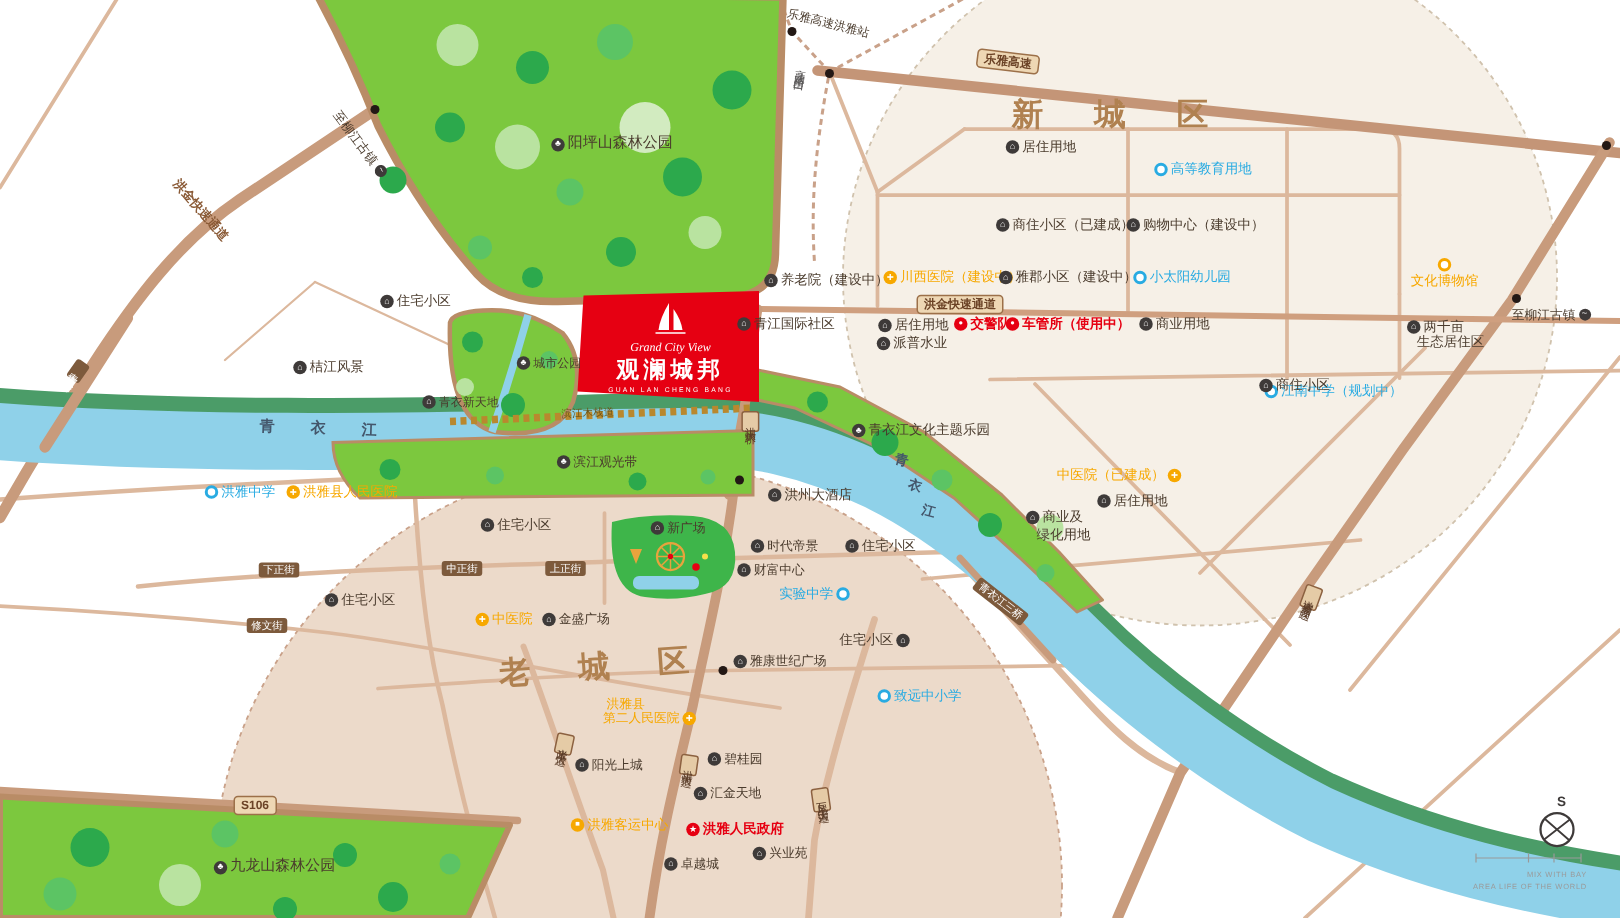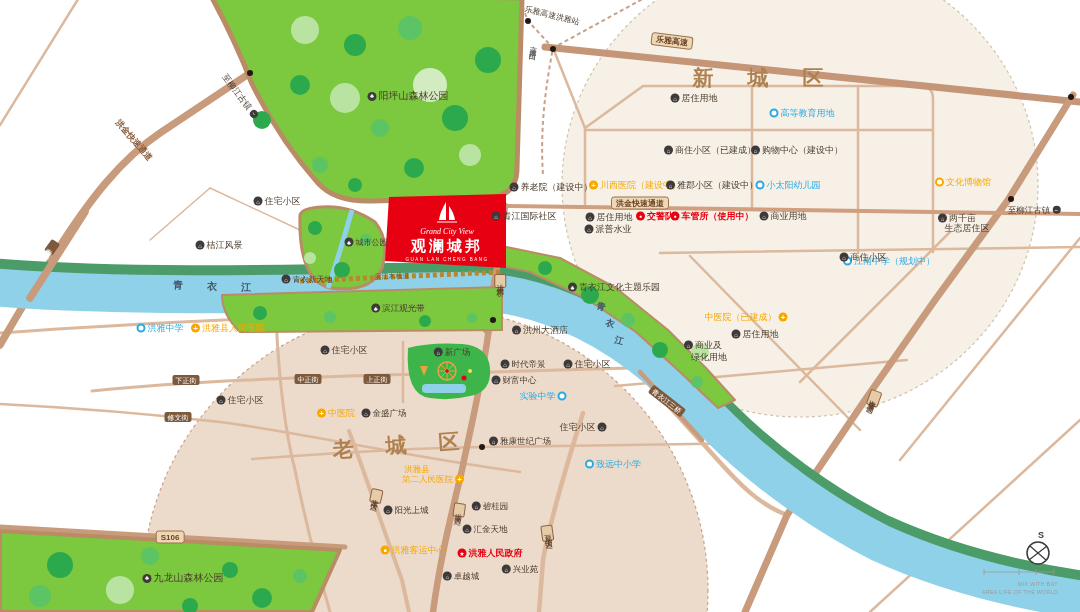--- a/index.html
+++ b/index.html
@@ -210,21 +210,21 @@
   <div id="labels">
       <div class="lbl c-plain" style="left: 552px; top: 16px; font-size: 8px; transform: translate(-50%, -50%) rotate(14deg);">
         <span class="txt">乐雅高速洪雅站</span>
       </div>
       <div class="lbl c-box" style="left: 672px; top: 41px; font-size: 8px; transform: translate(-50%, -50%) rotate(7deg);">
         <span class="txt">乐雅高速</span>
       </div>
       <div class="lbl c-plainv" style="left: 534px; top: 45px; font-size: 7.5px; transform: translate(-50%, -50%) rotate(8deg);">
         <span class="txt">高速路出口</span>
       </div>
-      <div class="lbl c-title" style="left: 757px; top: 77px; transform: translate(-50%, -50%); margin-left: 18px;">
+      <div class="lbl c-title" style="left: 757px; top: 77px; transform: translate(-50%, -50%);">
         <span class="txt" style="letter-spacing: 34px;">新城区</span>
       </div>
       <div class="lbl c-plain" style="left: 240px; top: 96px; font-size: 8.5px; transform: translate(-50%, -50%) rotate(53deg);">
         <span class="txt">至柳江古镇</span>
         <span class="ic ic-mark">~</span>
       </div>
       <div class="lbl c-plain" style="left: 408px; top: 96px; font-size: 10px; transform: translate(-50%, -50%); align-items: center;">
         <span class="ic ic-tree">♣</span>
         <span class="txt">阳坪山森林公园</span>
       </div>
@@ -259,21 +259,21 @@
         <span class="ic ic-o"></span>
         <span class="txt">小太阳幼儿园</span>
       </div>
       <div class="lbl c-plain" style="left: 551px; top: 187px; transform: translate(-50%, -50%);">
         <span class="ic ic-b">⌂</span>
         <span class="txt">养老院（建设中）</span>
       </div>
       <div class="lbl c-box" style="left: 640px; top: 203px; font-size: 8px; transform: translate(-50%, -50%);">
         <span class="txt">洪金快速通道</span>
       </div>
-      <div class="lbl c-orange" style="left: 963px; top: 182px; transform: translate(-50%, -50%);">
+      <div class="lbl c-orange" style="left: 963px; top: 182px; transform: translate(-50%, -50%); flex-direction: column;">
         <span class="ic ic-dot"></span>
         <span class="txt">文化博物馆</span>
       </div>
       <div class="lbl c-plain" style="left: 277px; top: 201px; transform: translate(-50%, -50%);">
         <span class="ic ic-b">⌂</span>
         <span class="txt">住宅小区</span>
       </div>
       <div class="lbl c-plain" style="left: 524px; top: 216px; transform: translate(-50%, -50%);">
         <span class="ic ic-b">⌂</span>
         <span class="txt">青江国际社区</span>
@@ -323,21 +323,21 @@
       </div>
       <div class="lbl c-boxvdark" style="left: 52px; top: 247px; transform: translate(-50%, -50%) rotate(35deg);">
         <span class="txt">青衣江四桥</span>
       </div>
       <div class="lbl c-river" style="left: 224px; top: 287px; transform: translate(-50%, -50%) rotate(2deg);">
         <span class="txt" style="letter-spacing: 24px;">青衣江</span>
       </div>
       <div class="lbl c-walk" style="left: 392px; top: 276px; font-size: 7px; transform: translate(-50%, -50%) rotate(-2deg);">
         <span class="txt">滨江木栈道</span>
       </div>
-      <div class="lbl c-plain" style="left: 307px; top: 279px; font-size: 8px; transform: translate(-50%, -50%);">
+      <div class="lbl c-plain" style="left: 307px; top: 268px; font-size: 8px; transform: translate(-50%, -50%);">
         <span class="ic ic-b">⌂</span>
         <span class="txt">青衣新天地</span>
       </div>
       <div class="lbl c-boxv" style="left: 500px; top: 281px; transform: translate(-50%, -50%);">
         <span class="txt">洪州大桥</span>
       </div>
       <div class="lbl c-plain" style="left: 614px; top: 287px; font-size: 9px; transform: translate(-50%, -50%);">
         <span class="ic ic-tree">♣</span>
         <span class="txt">青衣江文化主题乐园</span>
       </div>

